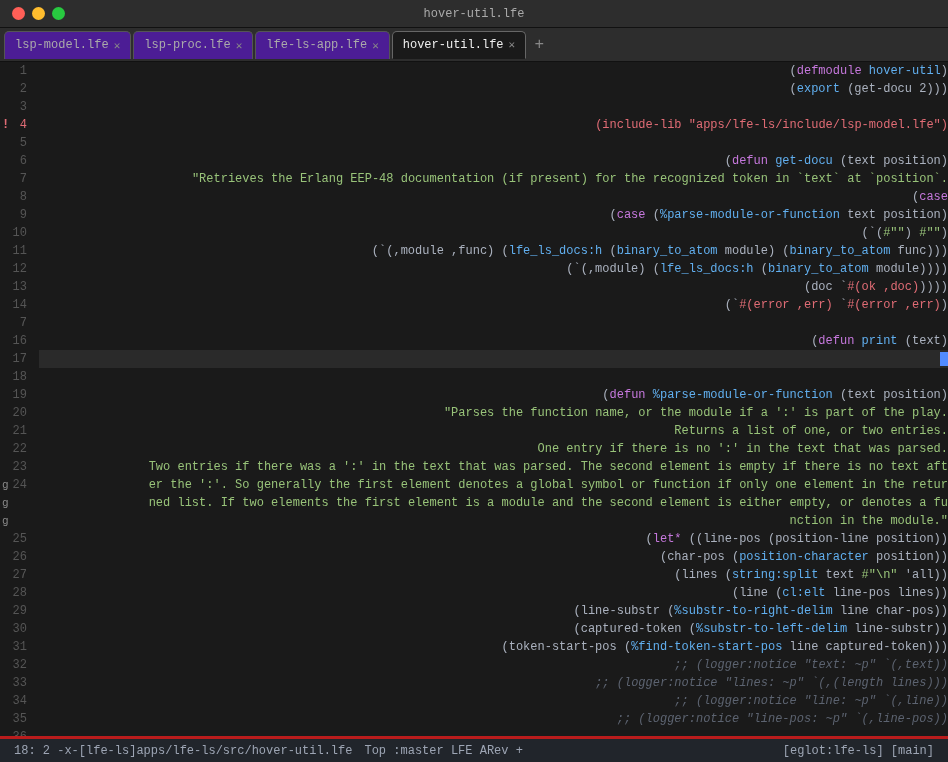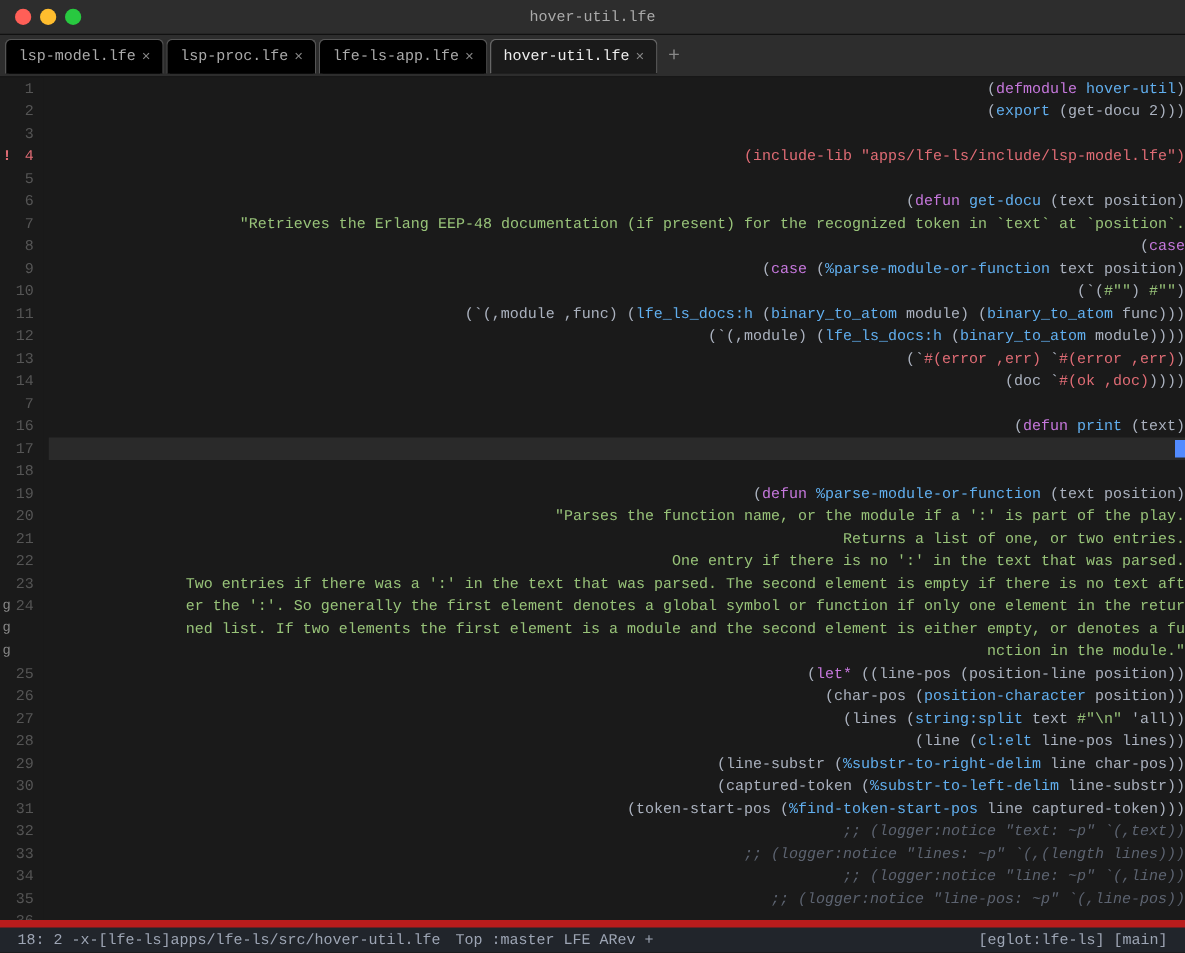--- a/index.html
+++ b/index.html
@@ -51,21 +51,21 @@
       align-items: center;
       height: 34px;
       padding: 0 4px;
       border-bottom: 1px solid #111;
       gap: 2px;
     }
     .tab {
       display: flex;
       align-items: center;
       padding: 4px 10px;
-      background: #000000;
+      background: #4c1d95;
       border-radius: 5px 5px 0 0;
       cursor: pointer;
       font-size: 12px;
       color: #aaa;
       gap: 5px;
       height: 28px;
       border: 1px solid #555;
       border-bottom: none;
     }
     .tab.active {
@@ -199,21 +199,21 @@
 
     
     .statusbar {
       background: #21252b;
       height: 26px;
       display: flex;
       align-items: center;
       padding: 0 8px;
       font-size: 12px;
       color: #9da5b4;
-      border-top: 6px solid #b91c1c;
+      border-top: 3px solid #b91c1c;
       gap: 0;
     }
     .statusbar-left {
       display: flex;
       align-items: center;
       gap: 0;
     }
     .statusbar-center {
       flex: 1;
       display: flex;
@@ -312,22 +312,22 @@
       <div class="code-line"></div>
       <div class="code-line"><span class="text-red">(include-lib "apps/lfe-ls/include/lsp-model.lfe")</span></div>
       <div class="code-line"></div>
       <div class="code-line"><span class="paren">(</span><span class="kw">defun</span> <span class="text-blue">get-docu</span><span class="plain"> (text position)</span></div>
       <div class="code-line"><span class="plain">  </span><span class="str">"Retrieves the Erlang EEP-48 documentation (if present) for the recognized token in `text` at `position`.</span></div>
       <div class="code-line"><span class="plain">  (</span><span class="kw">case</span></div>
       <div class="code-line"><span class="plain">    (</span><span class="kw">case</span><span class="plain"> (</span><span class="fn">%parse-module-or-function</span><span class="plain"> text position)</span></div>
       <div class="code-line"><span class="plain">      (`(</span><span class="str">#""</span><span class="plain">) </span><span class="str">#""</span><span class="plain">)</span></div>
       <div class="code-line"><span class="plain">      (`(,module ,func) (</span><span class="fn">lfe_ls_docs:h</span><span class="plain"> (</span><span class="fn">binary_to_atom</span><span class="plain"> module) (</span><span class="fn">binary_to_atom</span><span class="plain"> func)))</span></div>
       <div class="code-line"><span class="plain">      (`(,module) (</span><span class="fn">lfe_ls_docs:h</span><span class="plain"> (</span><span class="fn">binary_to_atom</span><span class="plain"> module))))</span></div>
+      <div class="code-line"><span class="plain">    (doc `</span><span class="macro">#(ok ,doc)</span><span class="plain">))))</span></div>
       <div class="code-line"><span class="plain">    (`</span><span class="macro">#(error ,err)</span><span class="plain"> `</span><span class="macro">#(error ,err)</span><span class="plain">)</span></div>
-      <div class="code-line"><span class="plain">    (doc `</span><span class="macro">#(ok ,doc)</span><span class="plain">))))</span></div>
       <div class="code-line"></div>
       <div class="code-line"><span class="paren">(</span><span class="kw">defun</span> <span class="text-blue">print</span><span class="plain"> (text)</span></div>
       <div class="code-line current"><span class="plain">  </span><span class="cursor"></span></div>
       <div class="code-line"></div>
       <div class="code-line"><span class="paren">(</span><span class="kw">defun</span> <span class="text-blue">%parse-module-or-function</span><span class="plain"> (text position)</span></div>
       <div class="code-line"><span class="plain">  </span><span class="str">"Parses the function name, or the module if a ':' is part of the play.</span></div>
       <div class="code-line"><span class="str">Returns a list of one, or two entries.</span></div>
       <div class="code-line"><span class="str">One entry if there is no ':' in the text that was parsed.</span></div>
       <div class="code-line"><span class="str">Two entries if there was a ':' in the text that was parsed. The second element is empty if there is no text aft</span></div>
       <div class="code-line"><span class="str">er the ':'. So generally the first element denotes a global symbol or function if only one element in the retur</span></div>

